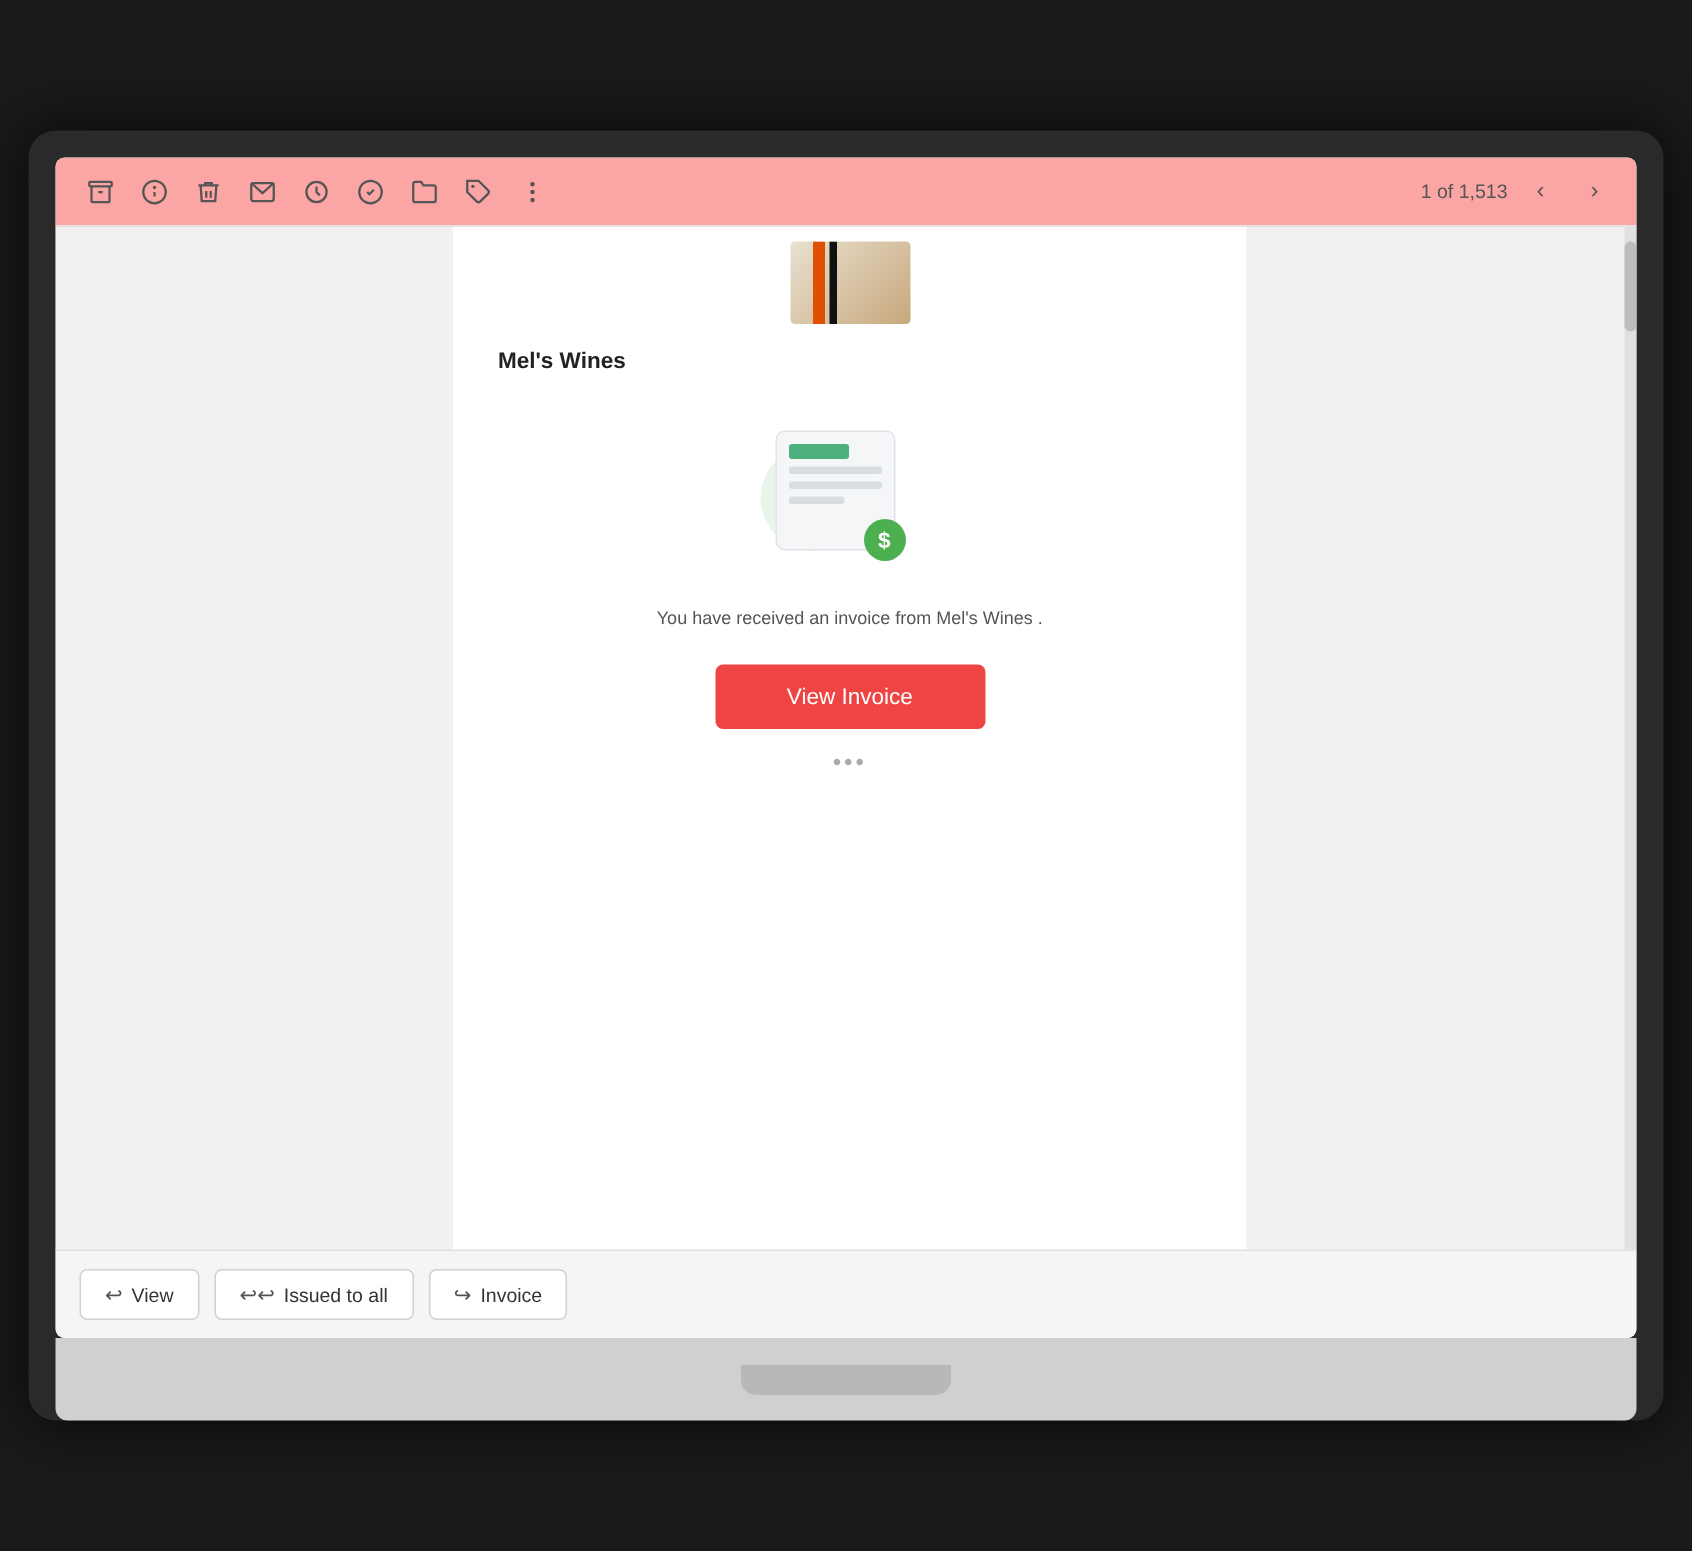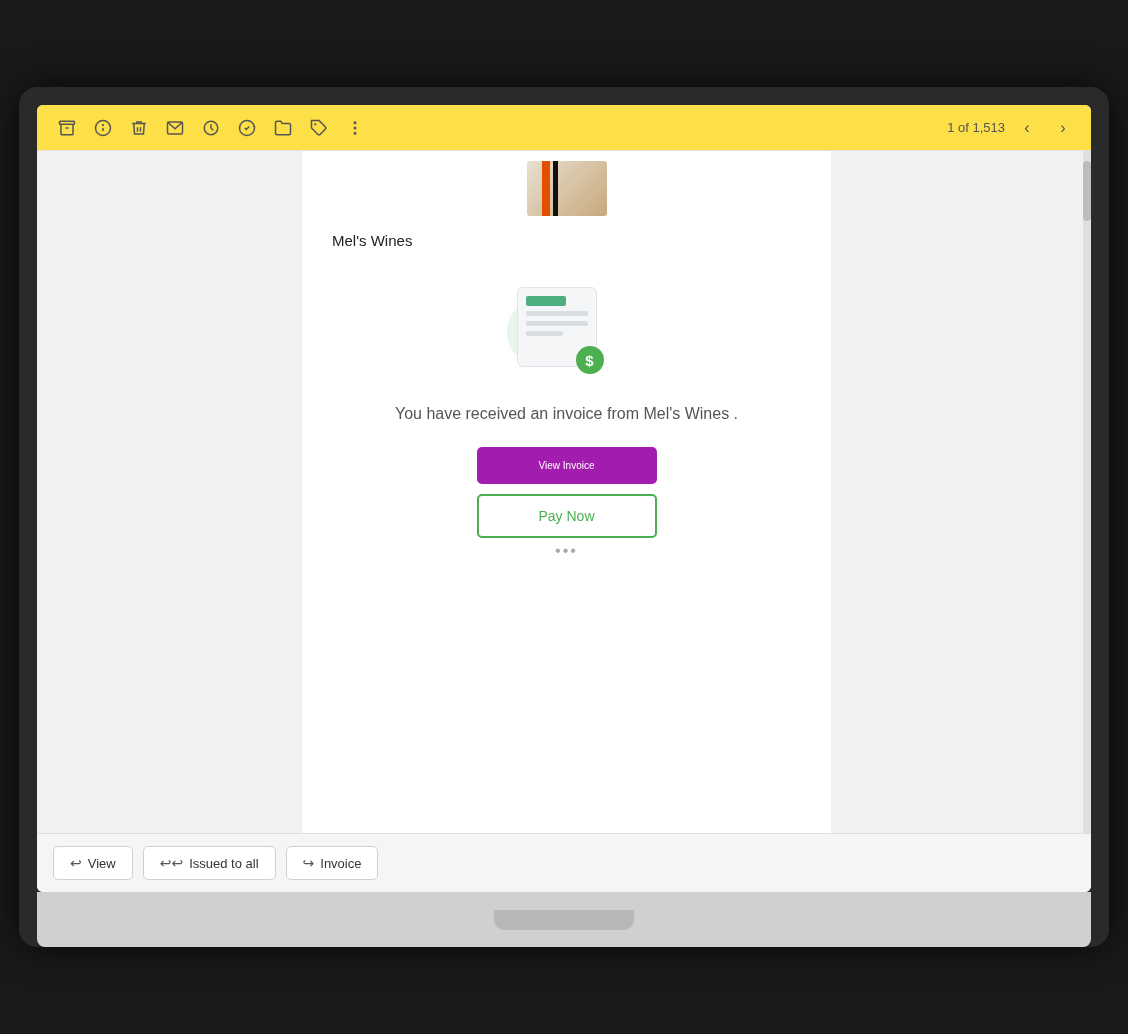--- a/index.html
+++ b/index.html
@@ -30,21 +30,21 @@
       background: #f1f1f1;
       border-radius: 6px;
       width: 100%;
       flex: 1;
       display: flex;
       flex-direction: column;
       overflow: hidden;
     }
 
     .toolbar {
-      background: #fde047;
+      background: #fca5a5;
       border-bottom: 1px solid #e0e0e0;
       display: flex;
       align-items: center;
       padding: 0 14px;
       height: 46px;
       gap: 4px;
     }
 
     .toolbar-icon {
       width: 32px;
@@ -152,21 +152,21 @@
 
     .invoice-header {
       padding: 16px 30px 8px 30px;
       display: flex;
       justify-content: space-between;
       align-items: flex-start;
     }
 
     .invoice-company {
       font-size: 15px;
-      font-weight: 400;
+      font-weight: 700;
       color: #222;
     }
 
     .invoice-details {
       text-align: right;
       font-size: 13px;
       color: #444;
       line-height: 1.6;
     }
 
@@ -234,35 +234,35 @@
       left: -10px;
       top: 10px;
       width: 70px;
       height: 70px;
       border-radius: 50%;
       background: rgba(76, 175, 80, 0.12);
     }
 
     .email-message {
       text-align: center;
-      font-size: 16px;
+      font-size: 12px;
       color: #555;
       padding: 8px 22px;
     }
 
     .btn-view-invoice {
       display: block;
       margin: 16px auto 10px auto;
       width: 180px;
       padding: 13px 0;
-      background: #a21caf;
+      background: #ef4444;
       color: white;
       text-align: center;
       border-radius: 5px;
-      font-size: 10px;
+      font-size: 15px;
       font-weight: 500;
       cursor: pointer;
       border: none;
     }
 
     .btn-pay-now {
       display: block;
       margin: 0 auto;
       width: 180px;
       padding: 12px 0;
@@ -463,21 +463,20 @@
                 <div class="invoice-doc-line short"></div>
                 <div class="invoice-dollar">$</div>
               </div>
             </div>
           </div>
 
           <div class="email-message">You have received an invoice from Mel's Wines .</div>
 
           <button class="btn-view-invoice">View Invoice</button>
 
-          <button class="btn-pay-now">Pay Now</button>
 
 
           <div class="email-ellipsis">•••</div>
 
         </div>
       </div>
 
       <div class="right-panel">
         <div class="scrollbar">
           <div class="scrollbar-thumb"></div>

